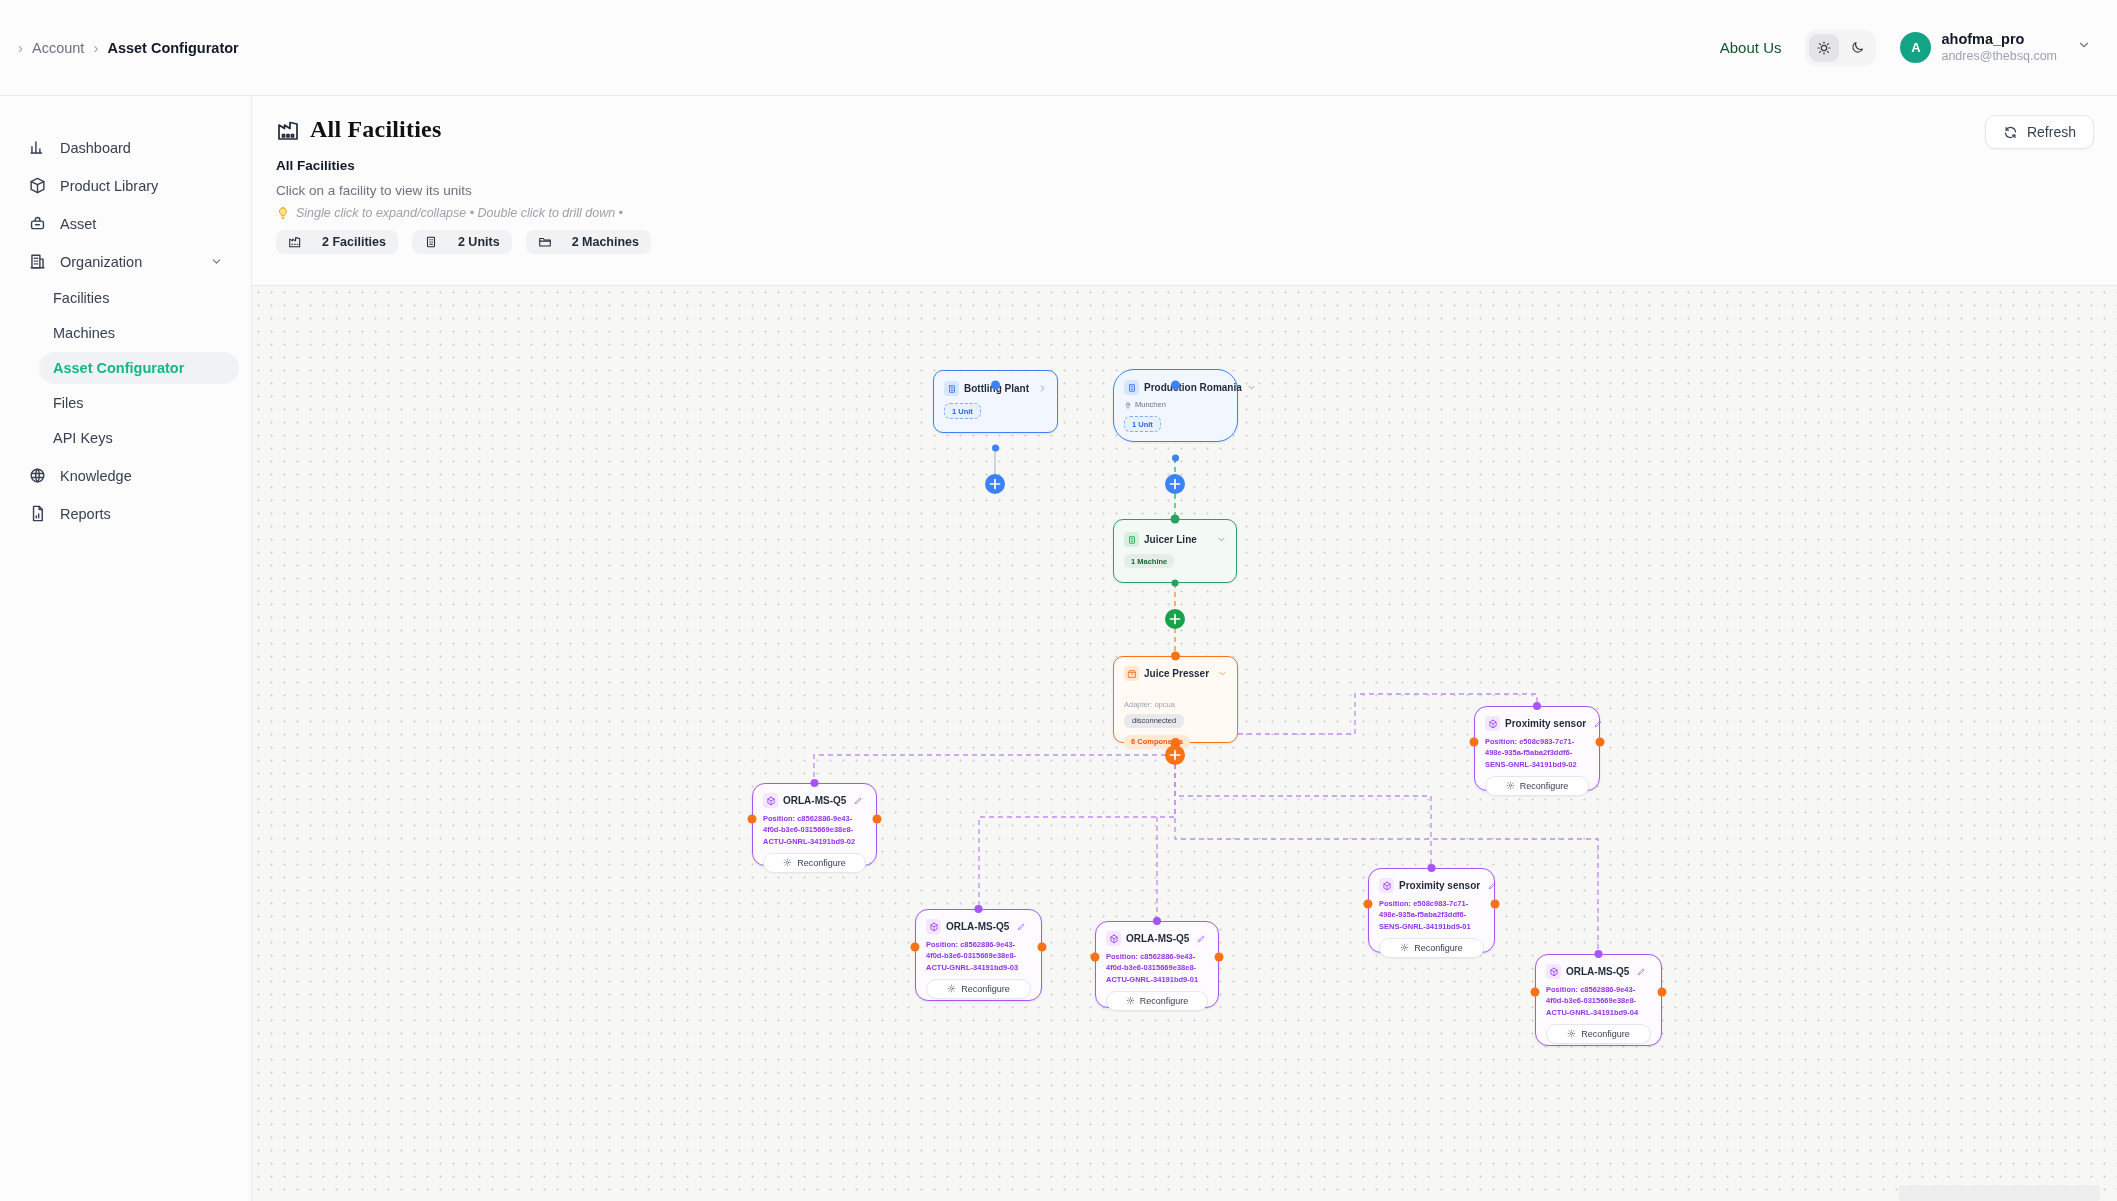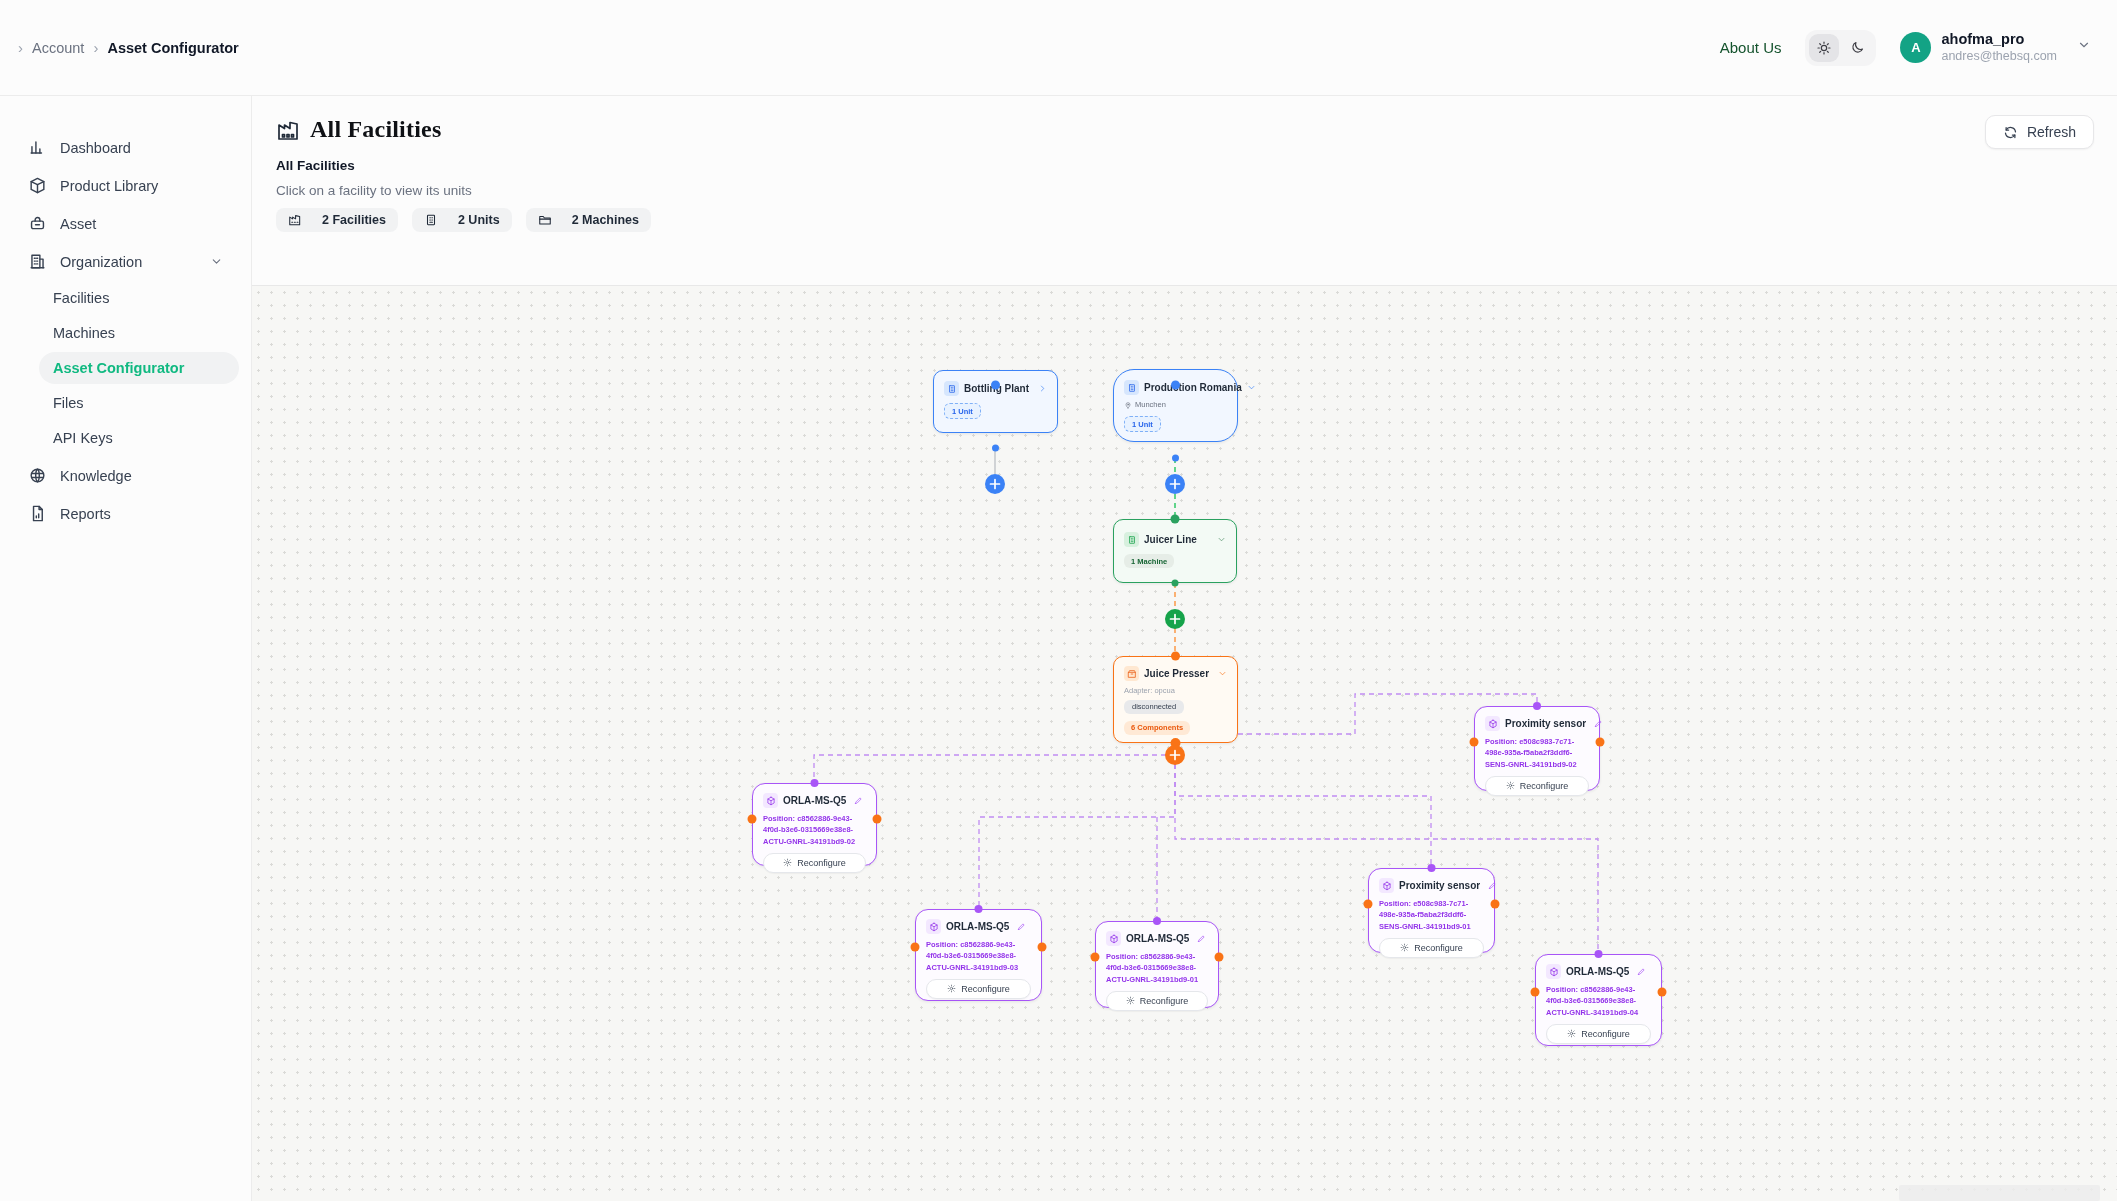--- a/index.html
+++ b/index.html
@@ -77,21 +77,21 @@
   .chip-machine { background:#ffe8d1; color:#ea580c; }
   .chip-component { background:#f3e8ff; color:#9333ea; }
   .node-title { font-size:10px; font-weight:700; color:#1f2937; white-space:nowrap; }
   .n-chev { margin-left:auto; display:flex; }
   .n-chev svg { width:9px; height:9px; }
   .chev-facility { color:#3b82f6; } .chev-unit { color:#4b8b63; } .chev-machine { color:#f97316; }
   .n-edit { display:flex; color:#a855f7; margin-left:3px; }
   .n-edit svg { width:9px; height:9px; }
   .loc { margin-top:5px; font-size:7.5px; color:#6b7280; display:flex; align-items:center; gap:3px; }
   .loc svg { width:8px; height:8px; }
-  .adapter { margin-top:5px; font-size:7.5px; color:#9ca3af; }
+  .adapter { margin-top:19px; font-size:7.5px; color:#9ca3af; }
   .status-pill { display:inline-block; margin-top:4px; font-size:7.5px; color:#374151; background:#e8e9eb;
                  padding:2.5px 8px; border-radius:6px; }
   .badge { display:inline-block; margin-top:7px; font-size:7.5px; font-weight:700; padding:2.5px 7px; border-radius:6px; }
   .badge-facility { color:#2563eb; border:1px dashed #7fb0f7; background:rgba(219,234,254,.45); }
   .badge-unit { color:#166534; background:#e6ede7; }
   .badge-machine { color:#ea580c; background:#ffe9d5; }
   .pos-text { margin-top:5px; font-size:7.5px; font-weight:600; color:#9333ea; line-height:1.5; }
   .reconf { margin-top:6px; width:100%; display:flex; align-items:center; justify-content:center; gap:5px;
             background:#fff; border:1px solid #e5e7eb; border-radius:999px; padding:4px 0;
             font-size:9px; color:#374151; box-shadow:0 1px 1px rgba(0,0,0,.04); cursor:pointer; font-family:inherit; }
@@ -233,20 +233,29 @@
               <path d="M20 11a8 8 0 0 0-14.9-3"></path>
               <path d="M5 4v4h4"></path>
               <path d="M4 13a8 8 0 0 0 14.9 3"></path>
               <path d="M19 20v-4h-4"></path>
             </svg>
         </span>
         <span>Refresh</span>
       </button>
       <div class="subtitle">All Facilities</div>
       <div class="desc">Click on a facility to view its units</div>
+      <div class="tip">
+        <span class="b-ic">
+          <svg viewBox="0 0 24 24" fill="#fde68a" stroke="currentColor" stroke-width="1.6" stroke-linecap="round">
+              <path d="M12 3a6 6 0 0 1 4 10.5c-.8.7-1 1.5-1 2.5h-6c0-1-.2-1.8-1-2.5A6 6 0 0 1 12 3z"></path>
+              <path d="M10 19h4M10.8 21.5h2.4" fill="none"></path>
+            </svg>
+        </span>
+        <span>Single click to expand/collapse • Double click to drill down •</span>
+      </div>
       <div class="stats" id="stats-row">
           <div class="stat">
             <span class="st-ic">
               <svg viewBox="0 0 24 24" fill="none" stroke="currentColor" stroke-width="1.8" stroke-linecap="round" stroke-linejoin="round">
                 <path d="M3 20V7l5 3V7l5 3V4.5L20 6v14H3z"></path>
                 <path d="M6.5 16h1.6M11 16h1.6M15.5 16h1.6"></path>
               </svg>
             </span>
             <span>2 Facilities</span>
           </div>

